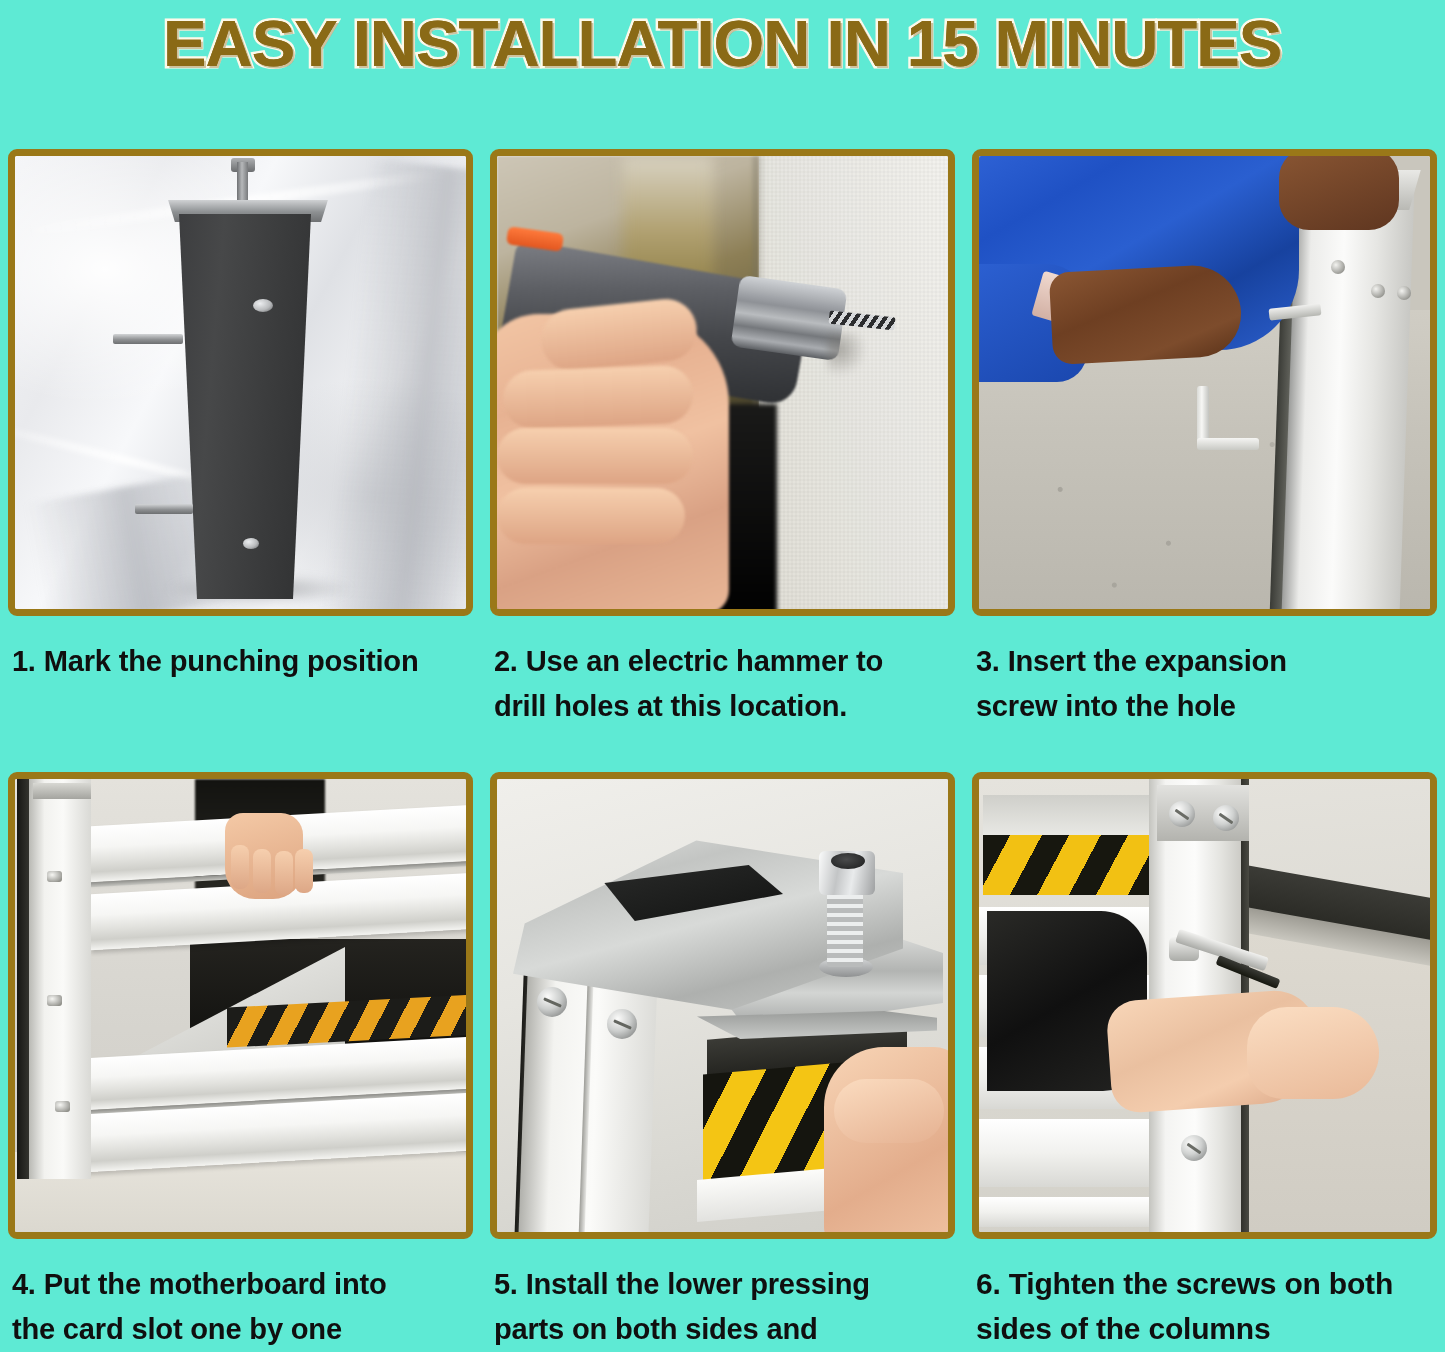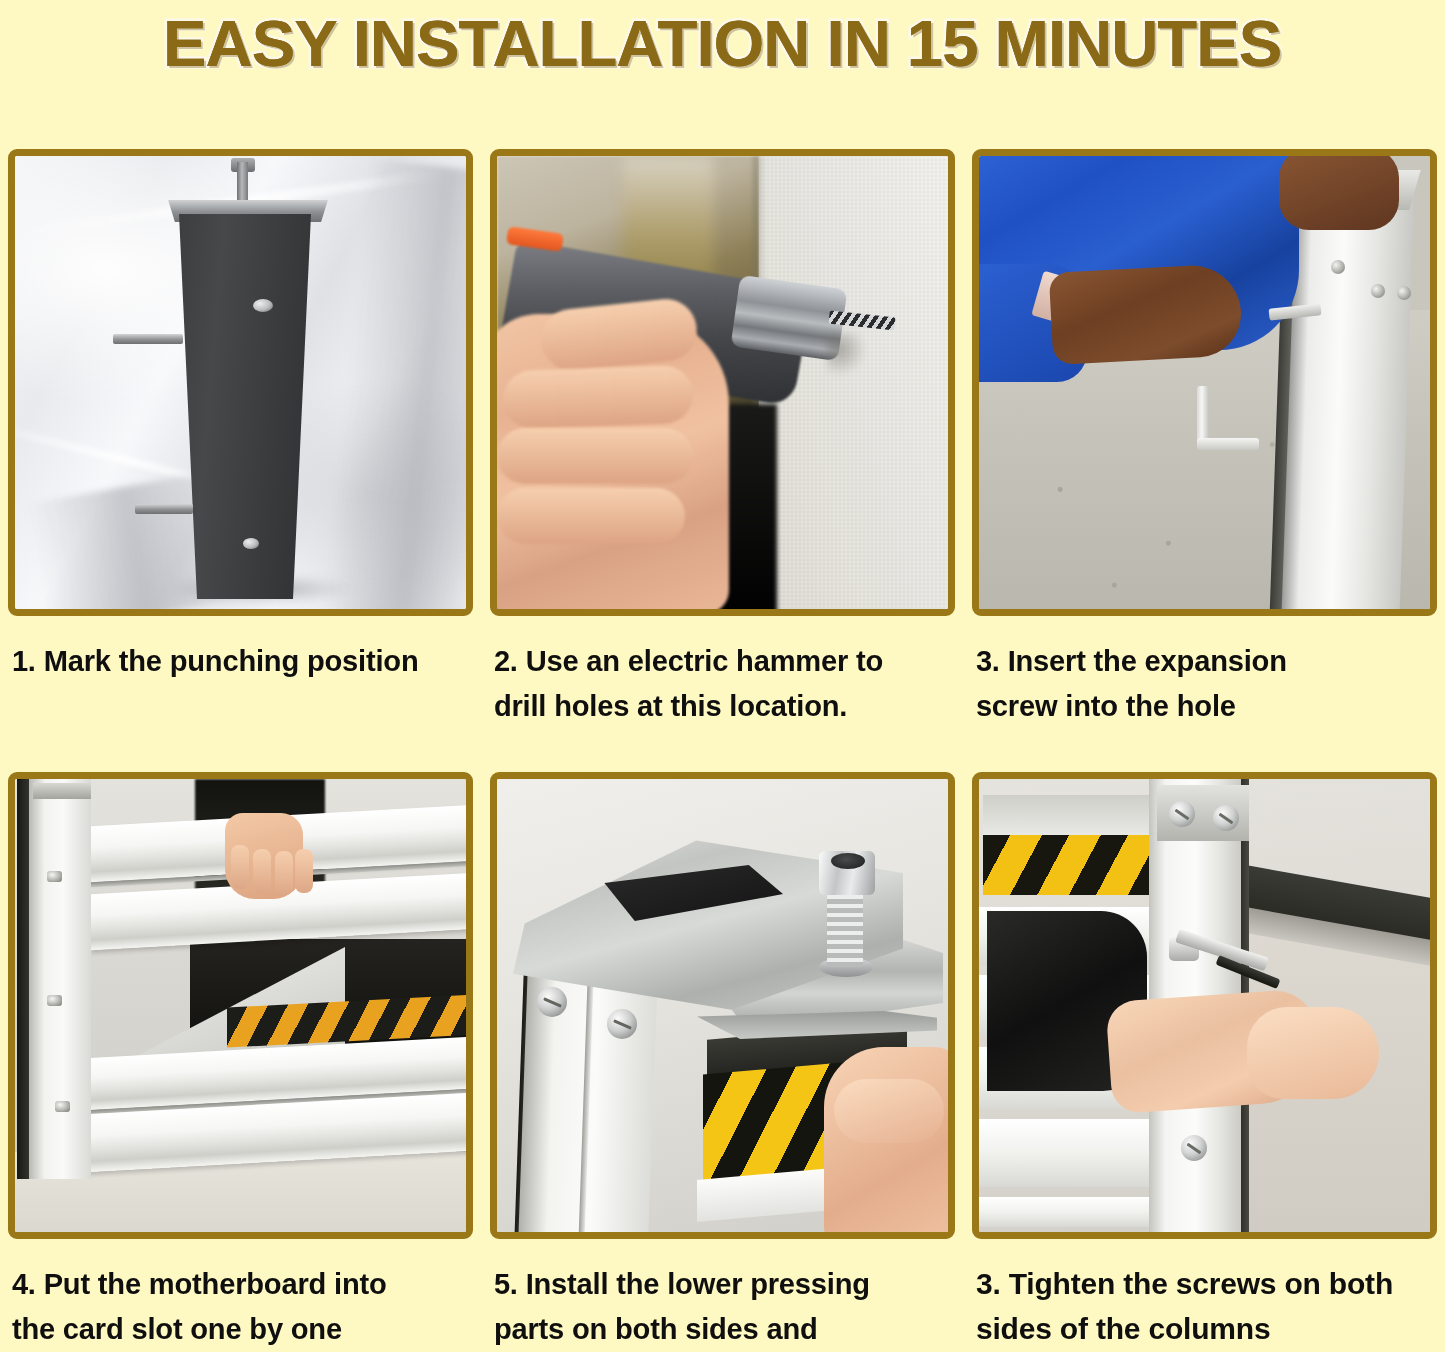--- a/index.html
+++ b/index.html
@@ -9,21 +9,21 @@
     height: 1352px;
     background: #ffffff;
     font-family: "Liberation Sans", sans-serif;
     overflow: hidden;
   }
 
   .page {
     position: relative;
     width: 1445px;
     height: 1352px;
-    background: #fef9c3;
+    background: #5eead4;
   }
 
   
   .title-bar {
     position: absolute;
     left: 0;
     top: 0;
     width: 1445px;
     height: 88px;
     display: flex;
@@ -769,18 +769,18 @@
             <div class="pScrew ps2"></div>
             <div class="pScrew ps3"></div>
             <div class="sleeve"></div>
             <div class="forearm"></div>
             <div class="handTip"></div>
             <div class="wrenchHead"></div>
             <div class="wrench"></div>
             <div class="wrenchDark"></div>
           </div>
         </div>
-        <div class="caption wide6">3. Tighten the screws on both
+        <div class="caption wide6">6. Tighten the screws on both
 sides of the columns</div>
       </div>
     </div>
   </div>
 </div>
 
 </body></html>

